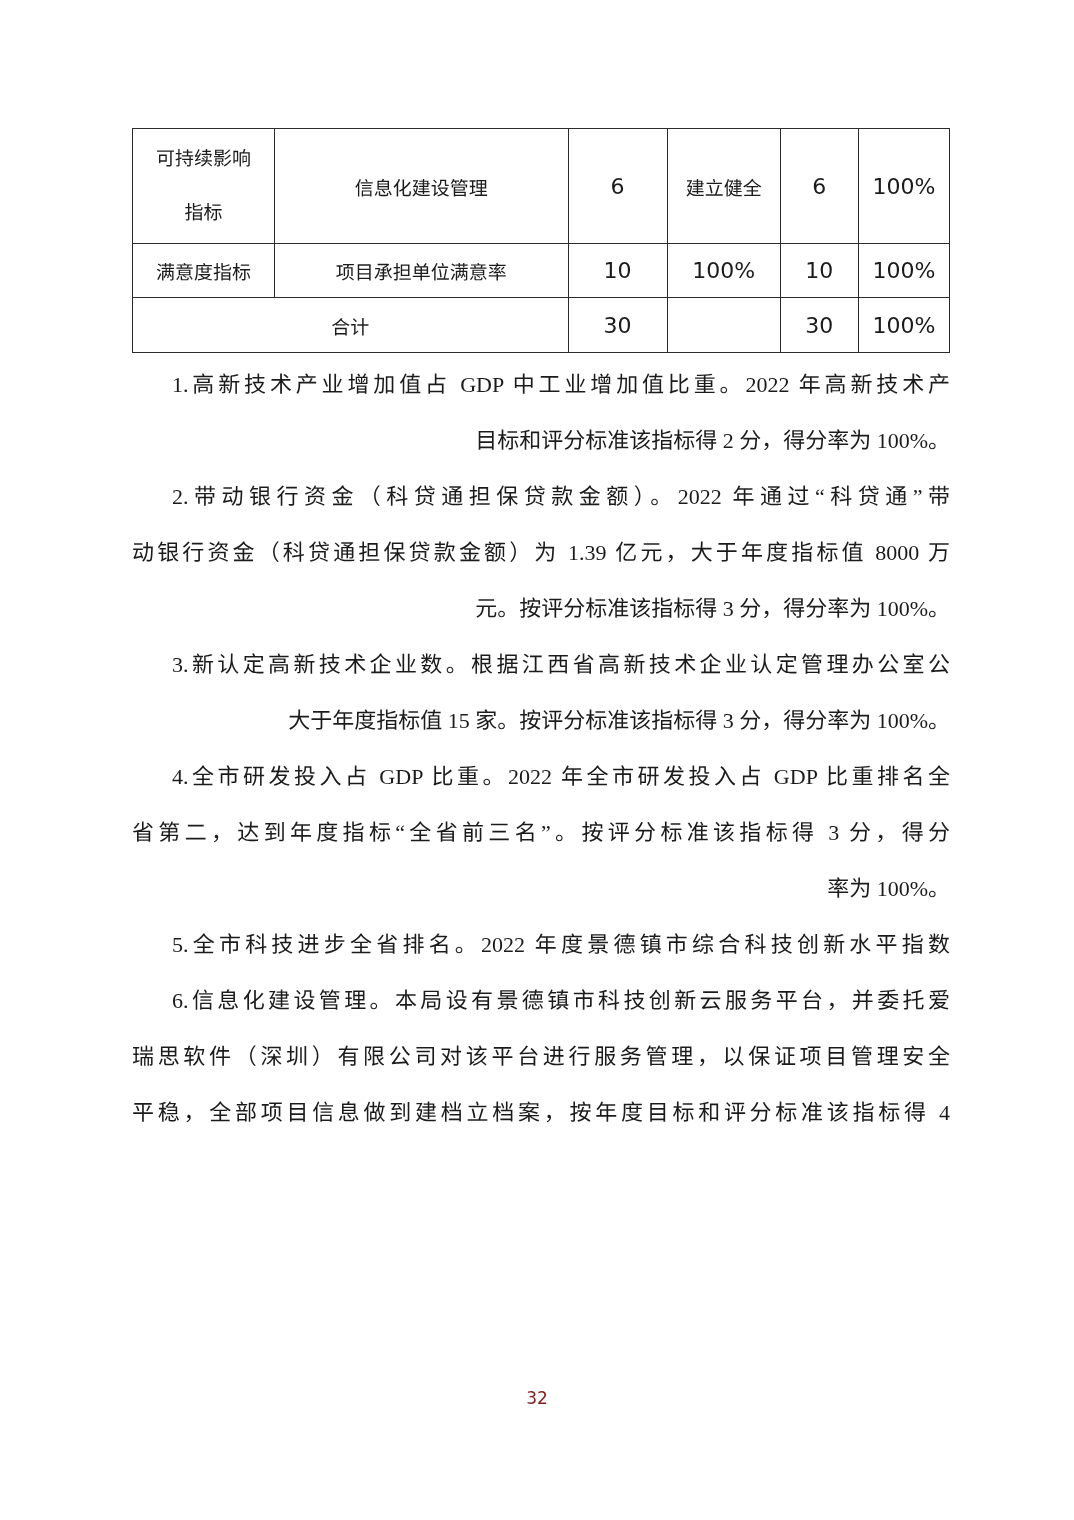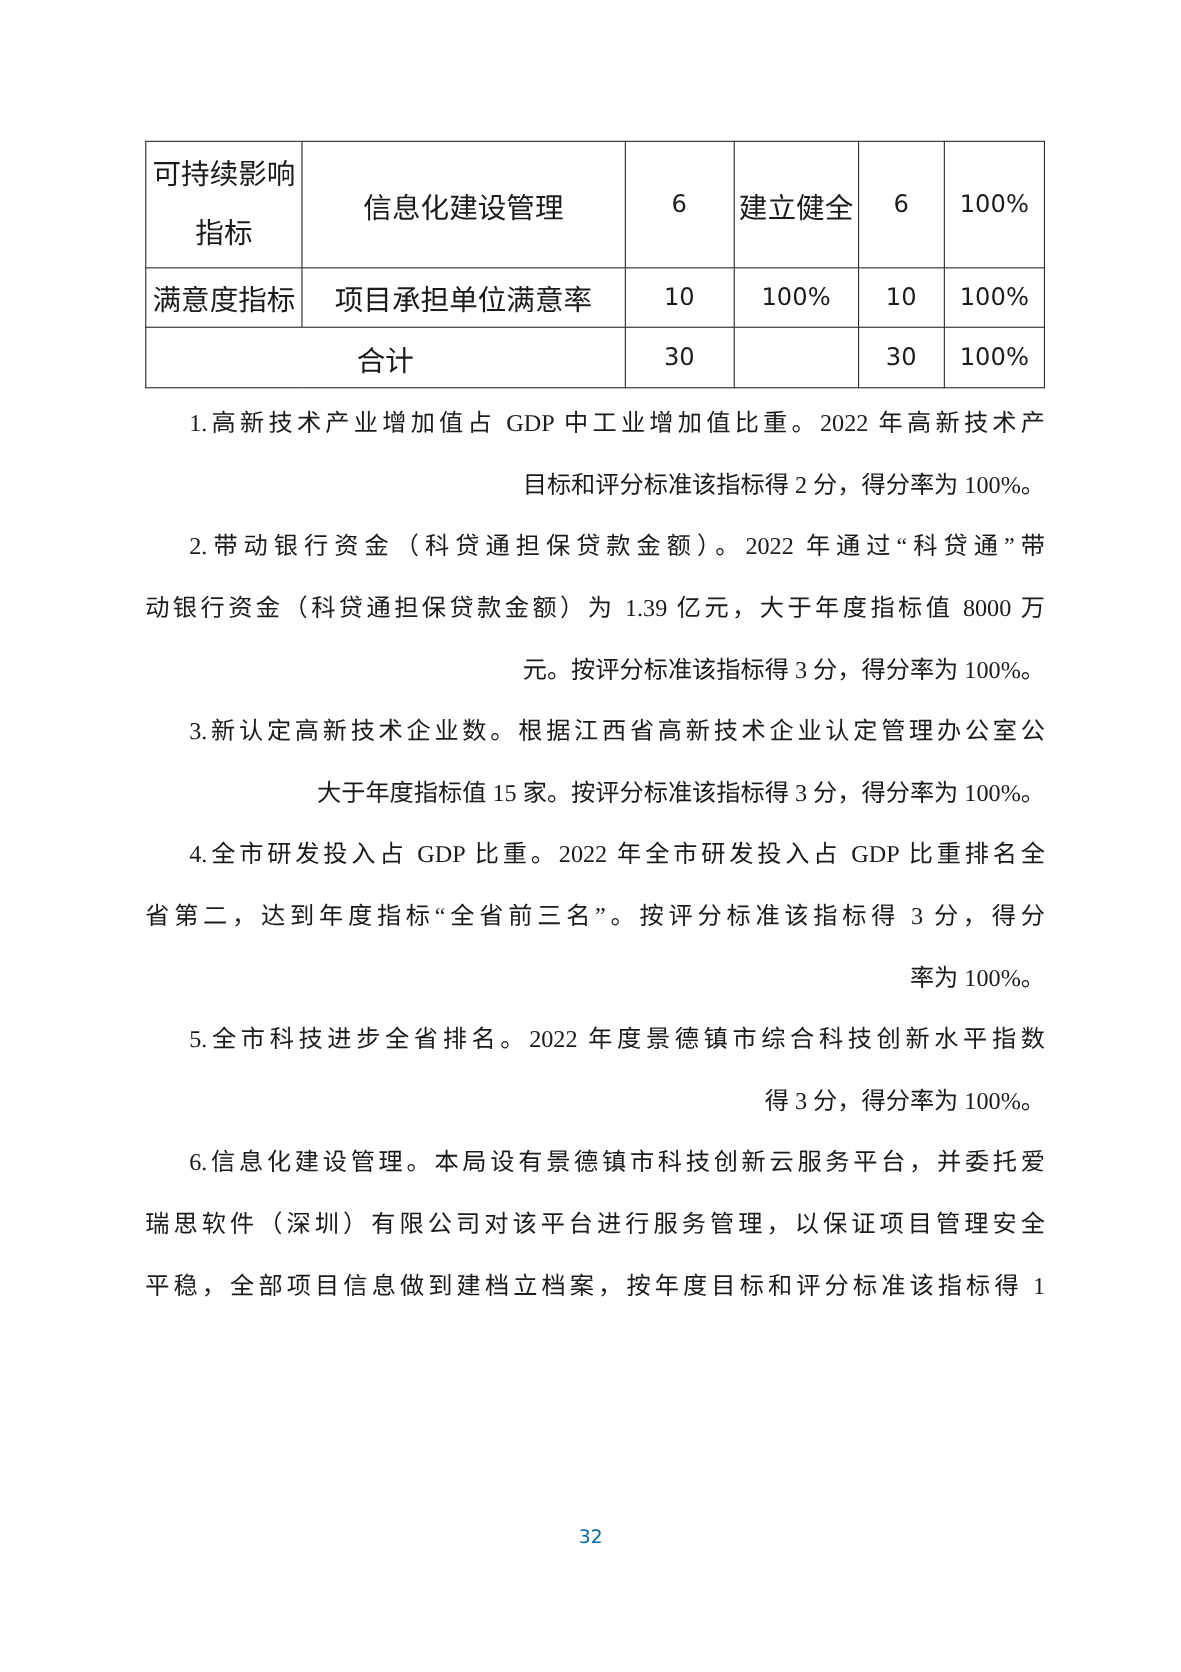--- a/index.html
+++ b/index.html
@@ -27,21 +27,21 @@
   table.score-table td {
     border: 1.5px solid #2b2b2b;
     text-align: center;
     vertical-align: middle;
     padding: 0;
     overflow: hidden;
   }
   tr.r1 { height: 115px; }
   tr.r2 { height: 54px; }
   tr.r3 { height: 55px; padding-left: 28px; }
-  .cn  { font-size: 26px; font-family: "Liberation Serif", "DejaVu Serif", serif; }
+  .cn  { font-size: 19px; font-family: "Liberation Serif", "DejaVu Serif", serif; }
   .num { font-size: 22px; font-family: "DejaVu Sans", "Liberation Sans", sans-serif; }
   .cat-line { line-height: 54px; height: 54px; }
 
   
   .bodytext {
     position: absolute;
     left: 132px; top: 357px;
     width: 818px;
     font-size: 22px;
   }
@@ -55,21 +55,21 @@
   .line.fill  { text-align: justify; text-align-last: justify; }
 
   
   .pageno {
     position: absolute;
     top: 1388px; left: 0;
     width: 100%;
     text-align: center;
     font-size: 17px;
     font-family: "DejaVu Sans", "Liberation Sans", sans-serif;
-    color: #0369a1;
+    color: #7f1d1d;
   }
 </style>
 </head>
 <body>
 
 <div class="page">
 
   <table class="score-table">
     <colgroup>
       <col style="width:142px">
@@ -119,22 +119,21 @@
     <div class="line">元。按评分标准该指标得 3 分，得分率为 100%。</div>
 
     <div class="line first fill">3.新认定高新技术企业数。根据江西省高新技术企业认定管理办公室公</div>
     <div class="line">大于年度指标值 15 家。按评分标准该指标得 3 分，得分率为 100%。</div>
 
     <div class="line first fill">4.全市研发投入占 GDP 比重。2022 年全市研发投入占 GDP 比重排名全</div>
     <div class="line fill">省第二，达到年度指标“全省前三名”。按评分标准该指标得 3 分，得分</div>
     <div class="line">率为 100%。</div>
 
     <div class="line first fill">5.全市科技进步全省排名。2022 年度景德镇市综合科技创新水平指数</div>
-    <div class="line">得 3 分，得分率为 100%。</div>
 
     <div class="line first fill">6.信息化建设管理。本局设有景德镇市科技创新云服务平台，并委托爱</div>
     <div class="line fill">瑞思软件（深圳）有限公司对该平台进行服务管理，以保证项目管理安全</div>
-    <div class="line fill">平稳，全部项目信息做到建档立档案，按年度目标和评分标准该指标得 1</div>
+    <div class="line fill">平稳，全部项目信息做到建档立档案，按年度目标和评分标准该指标得 4</div>
   </div>
 
   <div class="pageno">32</div>
 
 </div>
 
 </body></html>

